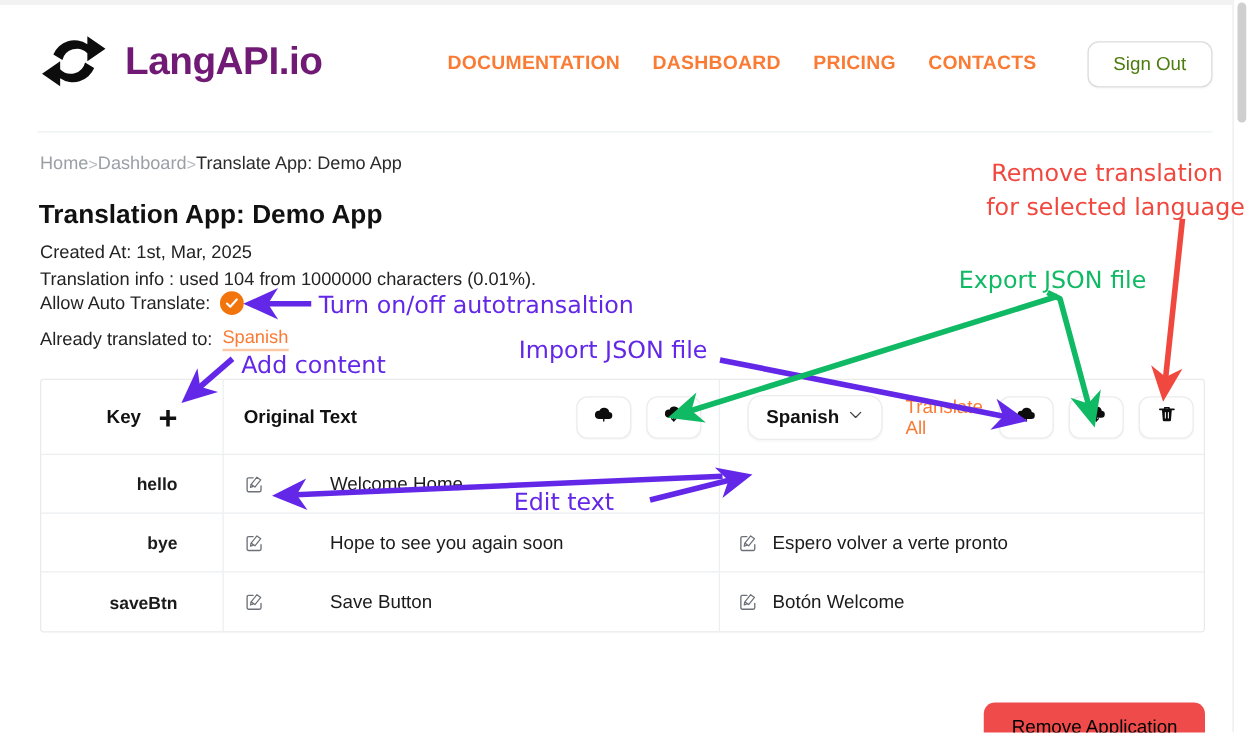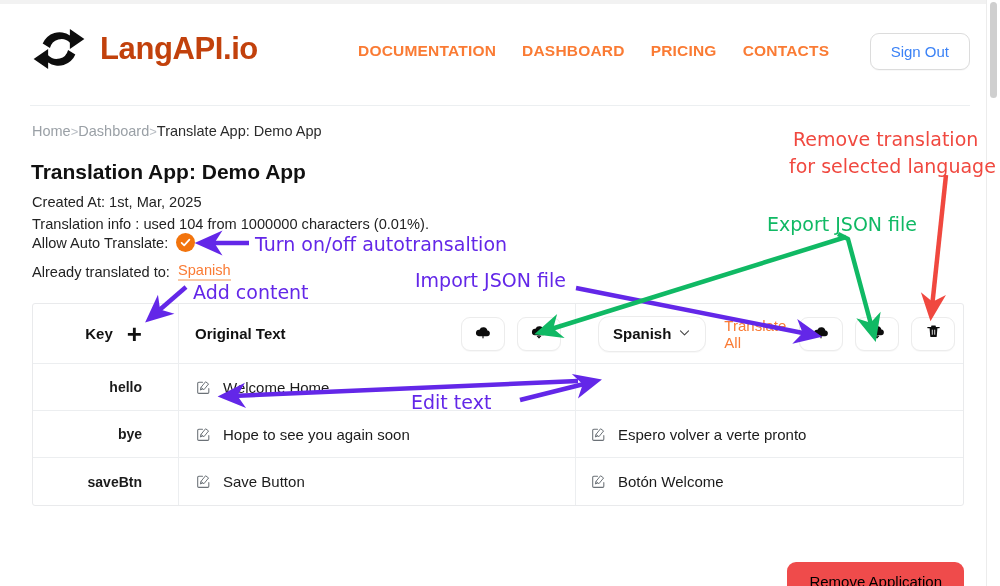--- a/index.html
+++ b/index.html
@@ -13,29 +13,29 @@
     position:relative;
   }
 
   
   .topstrip{ position:absolute; left:0; top:0; width:1000px; height:4px; background:#f2f2f2; }
 
   
   .header{ position:absolute; left:0; top:4px; width:1000px; height:86px; background:#fff; }
   .logo-wrap{ position:absolute; left:30px; top:16px; display:flex; align-items:center; gap:12px; }
   .logo-mark{ width:58px; height:58px; }
-  .logo-text{ font-size:31px; font-weight:bold; letter-spacing:-0.4px; color:#c2410c; }
+  .logo-text{ font-size:31px; font-weight:bold; letter-spacing:-0.4px; color:#701a75; }
 
   .nav{ position:absolute; left:358px; top:38px; display:flex; gap:26px;font-weight:bold; }
   .nav a{ color:#fa7b34; font-size:15.5px; text-decoration:none; letter-spacing:.2px; }
 
   .signout{
     position:absolute; right:30px; top:29px;
     padding:9px 20px; border:1px solid #dcdcdc; border-radius:9px;
-    background:#fff; font-size:15px; color:#3b82f6; cursor:pointer;
+    background:#fff; font-size:15px; color:#4d7c0f; cursor:pointer;
     box-shadow:0 1px 1px rgba(0,0,0,.03);
   }
 
   .header-rule{ position:absolute; left:30px; top:105px; width:940px; height:1px; background:#eceff1; }
 
   
   .crumbs{ position:absolute; left:32px; top:123px; display:flex; align-items:center; gap:0; font-size:14.5px; }
   .crumbs .c-link{ color:#9aa0a6; }
   .crumbs .c-sep{ color:#b9bec4; font-size:13px; }
   .crumbs .c-cur{ color:#2b2b2b; }
@@ -53,21 +53,21 @@
     width:19px; height:19px; border-radius:50%; background:#f2740d;
     display:inline-flex; align-items:center; justify-content:center;
     cursor:pointer;
   }
 
   
   .tbl{ position:absolute; left:32px; top:303px; width:932px; border:1px solid #e9eaec; border-radius:3px; background:#fff; }
   .trow{ display:flex; border-bottom:1px solid #eceef0; }
   .trow:last-child{ border-bottom:none; }
   .c-key{ width:146px; border-right:1px solid #eceef0; display:flex; align-items:center; justify-content:flex-end; padding-right:36px; }
-  .c-orig{ width:397px; border-right:1px solid #eceef0; display:flex; align-items:center; padding-left:16px; }
+  .c-orig{ width:397px; border-right:1px solid #eceef0; display:flex; align-items:center; padding-left:16px;gap:41px; }
   .c-trans{ flex:1; display:flex; align-items:center; padding-left:14px; }
 
   .hrow{ height:60px; }
   .brow{ height:47px; }
 
   .hdr-key{ font-size:15px; font-weight:bold; color:#111; }
   .plus{ font-size:26px; font-weight:bold; color:#111; line-height:1; margin-left:14px; cursor:pointer; }
   .hdr-orig{ font-size:15px; font-weight:bold; color:#111; }
 
   .key-cell{ font-size:14px; font-weight:bold; color:#1b1b1b; }

